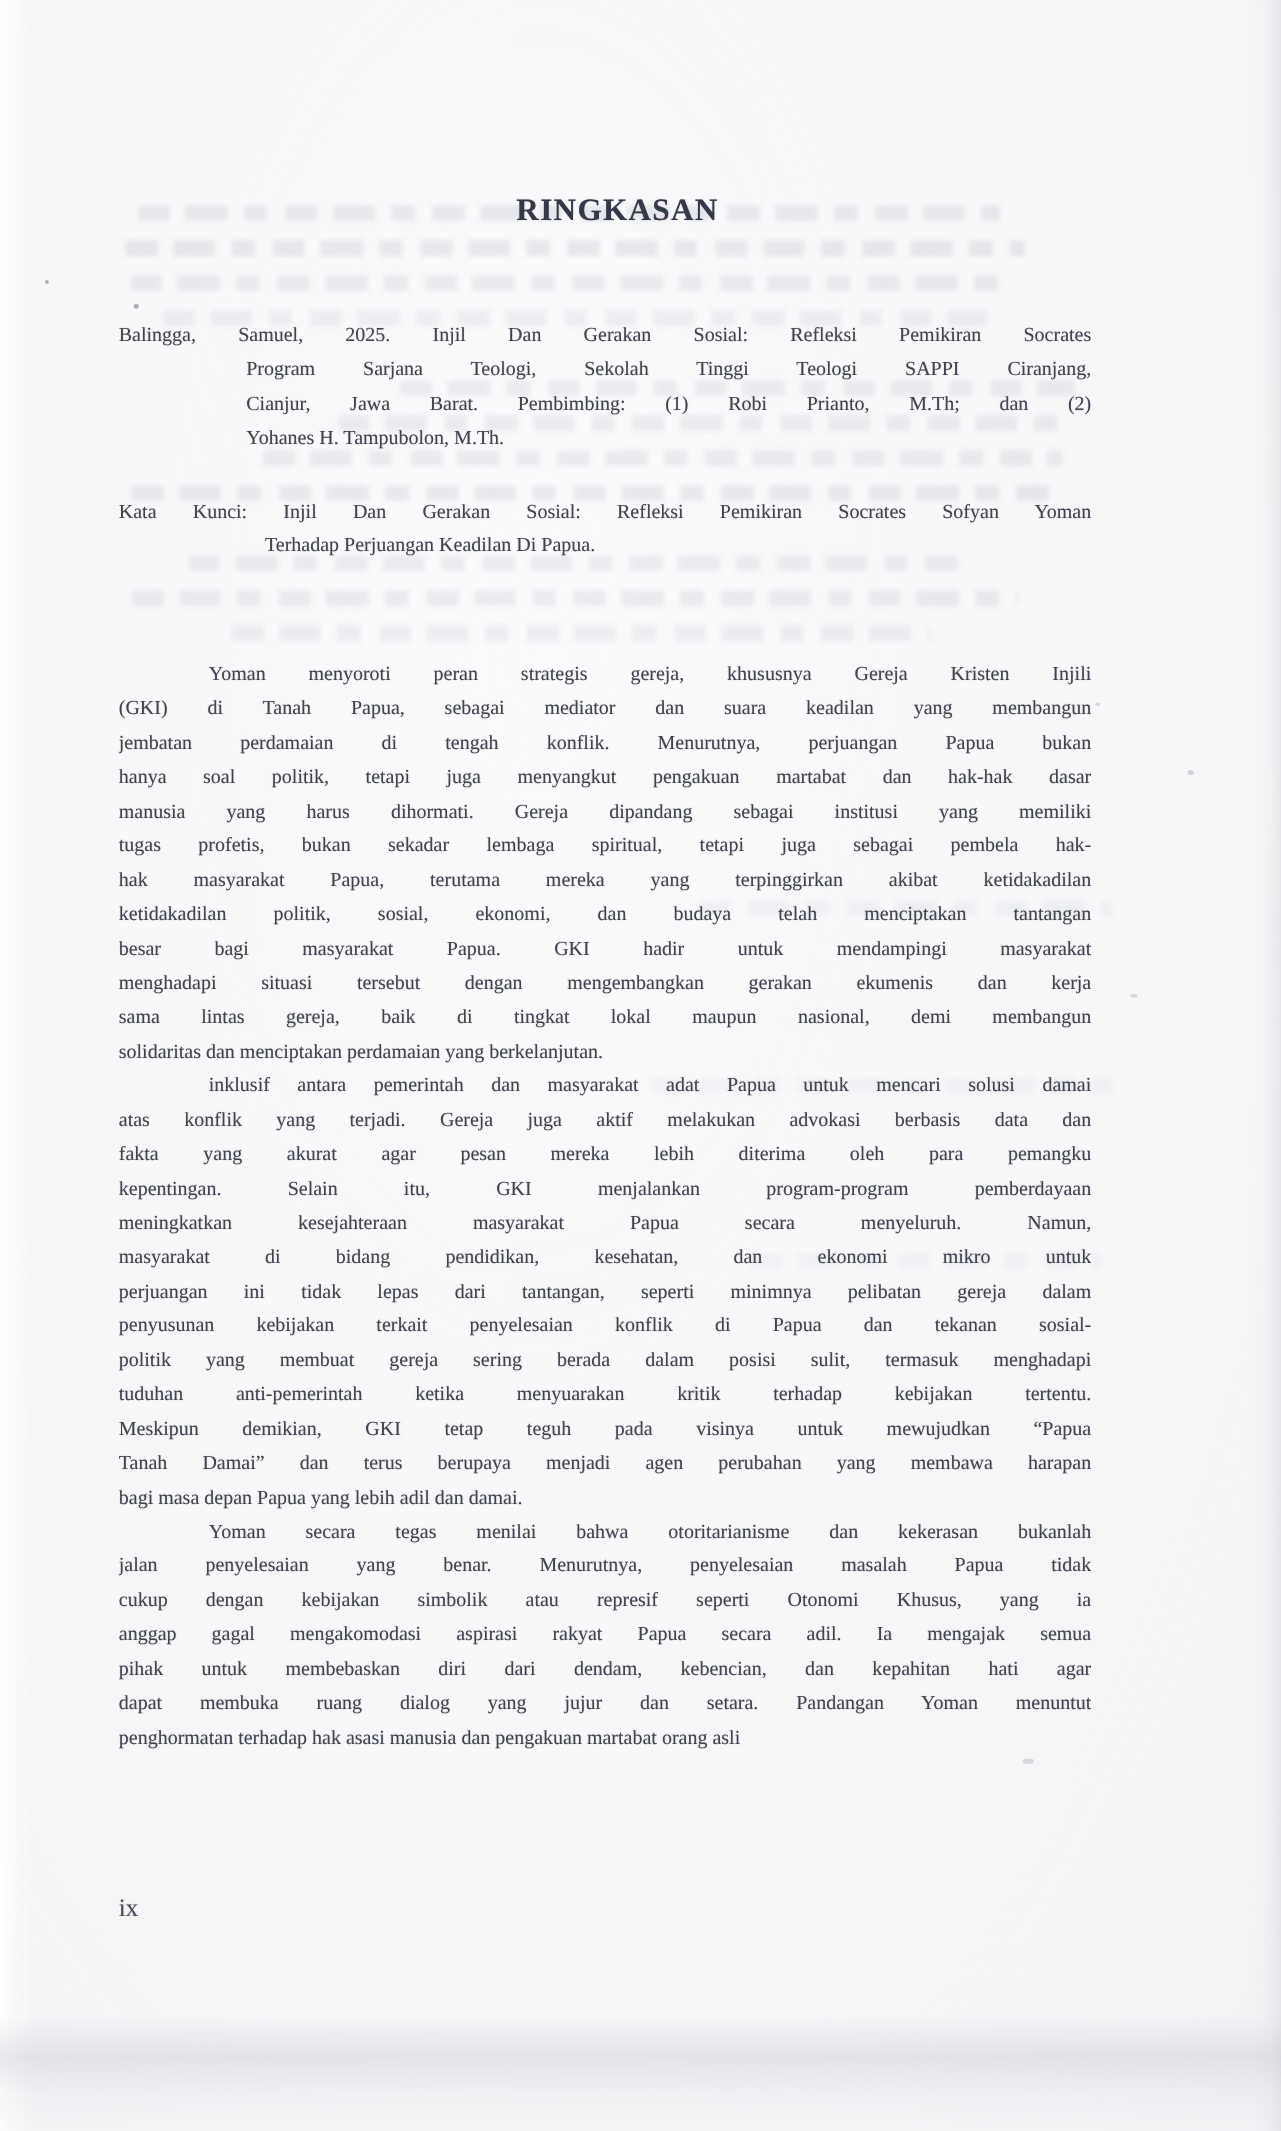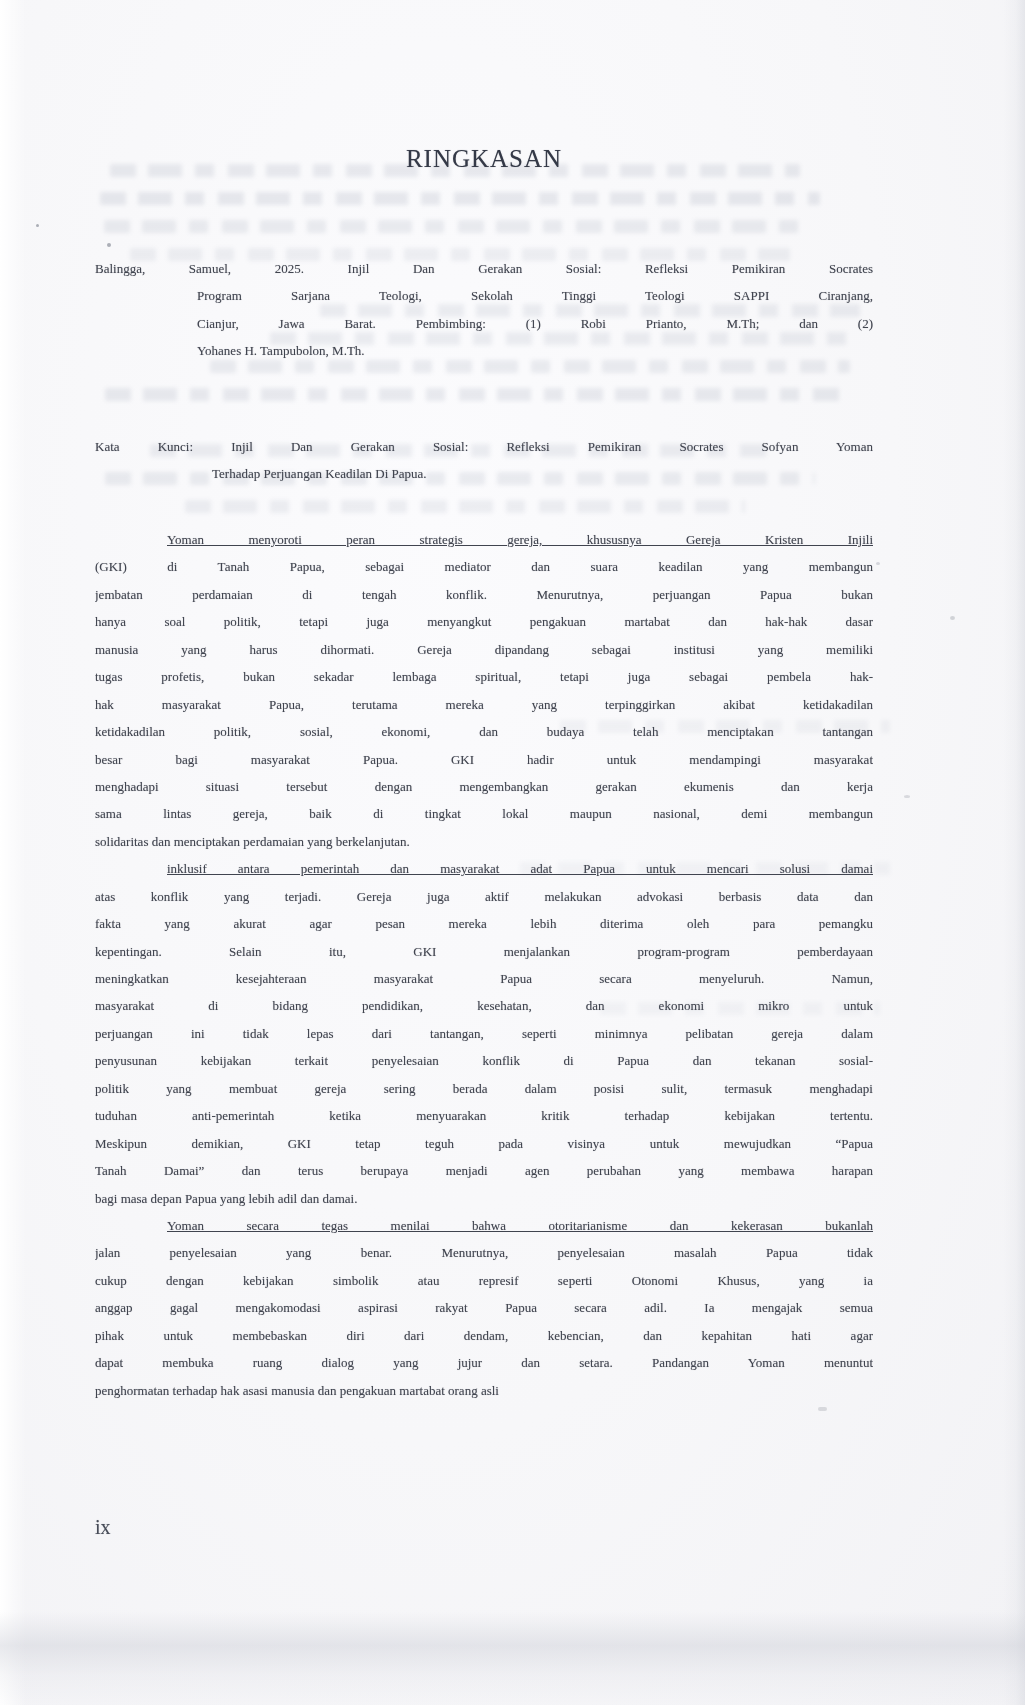--- a/index.html
+++ b/index.html
@@ -15,36 +15,36 @@
       linear-gradient(90deg, #ffffff 0px, rgba(255,255,255,0) 26px),
       radial-gradient(ellipse at 42% 30%, #fbfbfd 0%, #f7f7f9 55%, #f2f2f5 100%);
   }
   
   .bottom-band{
     position:absolute;left:0;right:0;top:1612px;height:93px;pointer-events:none;
     background:linear-gradient(180deg, rgba(201,203,212,0) 0%, rgba(201,203,212,.42) 36%, rgba(219,220,227,.22) 68%, rgba(240,240,244,.05) 100%);
   }
   .content{position:absolute;left:95px;top:0;width:778px;}
   .title{
-    position:absolute;top:145px;left:0;width:778px;margin:0;
-    text-align:center;font-size:25px;font-weight:normal;letter-spacing:1px;
+    position:absolute;top:145px;left:0;width:778px;margin:10px;
+    text-align:center;font-size:25px;font-weight:bold;letter-spacing:1px;
     color:#343947;text-shadow:0 0 1px rgba(52,57,71,.4);
   }
-  .textblock{position:absolute;left:0;width:778px;color:#40444f;font-size:13px;
+  .textblock{position:absolute;left:0;width:778px;color:#40444f;font-size:16px;
     text-shadow:0 0 1px rgba(64,68,79,.33);}
   .citation{top:255px;}
-  .keywords{top:433px;}
+  .keywords{top:396px;}
   .body-text{top:526px;}
   .line{
     height:27.45px;line-height:27.45px;overflow:hidden;
     text-align:justify;text-align-last:justify;
   }
   .citation .line:not(:first-child){padding-left:102px;}
   .keywords .line:not(:first-child){padding-left:117px;}
-  .para .line:first-child{text-indent:72px;text-decoration:underline;}
+  .para .line:first-child{text-indent:72px;}
   .citation .line:last-child,
   .keywords .line:last-child,
   .para .line:last-child{text-align:left;text-align-last:left;}
   .pagenum{
     position:absolute;top:1516px;left:0;width:778px;
     font-size:20px;color:#474c58;text-shadow:0 0 1px rgba(71,76,88,.35);
   }
   
   .ghost{
     position:absolute;height:13px;pointer-events:none;

